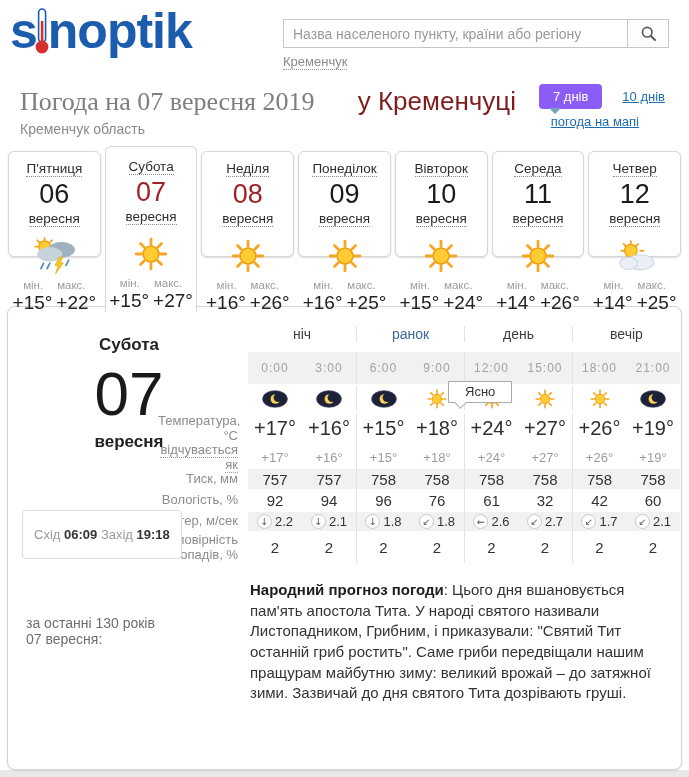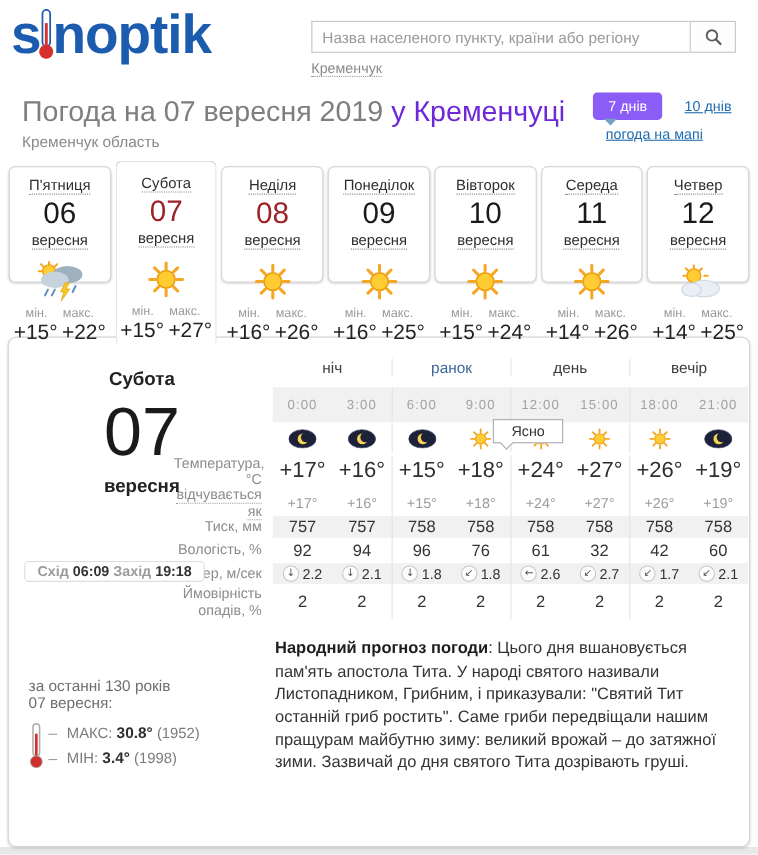--- a/index.html
+++ b/index.html
@@ -22,22 +22,22 @@
                   padding: 0 9px; font-size: 14px; color:#444; font-family: inherit; outline: none; }
   .search-input::placeholder { color: #9a9a9a; }
   .search-btn { width: 42px; height: 29px; border: 1px solid #c6c6c6; background: #fdfdfd;
                 display:flex; align-items:center; justify-content:center; cursor:pointer; }
   .city-link { display:inline-block; margin-top: 6px; font-size: 13px; color: #8a8a8a;
                border-bottom: 1px dotted #9a9a9a; cursor: pointer; }
 
   
   .title-row { position: relative; padding: 8px 20px 0 20px; height: 62px; }
   .title-row h1 { font-size: 26px; font-weight: normal; }
-  .t-gray { color: #7e7e7e; }
-  .t-city { color: #6d28d9; }
+  .t-gray { color: #7e7e7e; font-family: Liberation Serif, serif; }
+  .t-city { color: #7f1d1d; margin-left: 36px; }
   .region { margin-top: 4px; font-size: 14px; color: #8a8a8a; }
   .range { position: absolute; top: 6px; right: 24px; display: flex; gap: 20px; align-items: center; }
   .btn-7d { position: relative; background: #8b5cf6; color: #fff; font-size: 13px;
             border: none; border-radius: 4px; padding: 5px 14px; cursor: pointer; font-family: inherit; }
   .btn-7d::after { content:""; position: absolute; left: 10px; bottom: -5px;
             border-left: 6px solid transparent; border-right: 6px solid transparent;
             border-top: 6px solid #74a2c6; }
   .lnk { color: #1f6cb0; font-size: 13px; text-decoration: underline; cursor: pointer; }
   .map-lnk { position: absolute; top: 36px; right: 50px; }
 
@@ -58,21 +58,21 @@
 
   
   .panel { position: relative; z-index: 2; margin: -6px 7px 0 7px; background: #fff;
            border: 1px solid #d4d4d4; border-radius: 8px; height: 464px;
            box-shadow: 0 1px 2px rgba(0,0,0,.10); }
   .big-date { position: absolute; left: 38px; top: 28px; width: 166px; text-align: center; }
   .bd-name { font-size: 17px; font-weight: bold; color: #222; }
   .bd-num { font-size: 62px; color: #1a1a1a; line-height: 1.05; margin-top: 6px; }
   .bd-month { font-size: 17px; font-weight: bold; color: #222; margin-top: 6px; }
   .sun-box { position: absolute; left: 14px; top: 203px; border: 1px solid #ddd; border-radius: 4px;
-             padding: 1px 11px; font-size: 13px; color: #9a9a9a; white-space: nowrap; background:#fff;font-weight:bold; }
+             padding: 16px 11px; font-size: 13px; color: #9a9a9a; white-space: nowrap; background:#fff; }
   .sun-box b { color: #333; }
 
   .records { position: absolute; left: 18px; top: 308px; font-size: 14px; color: #6e6e6e; }
   .rec-wrap { display: flex; margin-top: 8px; align-items: center; }
   .rec-lines { margin-left: 4px; }
   .rec-line { font-size: 13.5px; color: #7c7c7c; white-space: nowrap; line-height: 1.6; }
   .rec-line::before { content:""; display:inline-block; width: 8px; height: 1px; background:#9a9a9a;
                       vertical-align: middle; margin-right: 5px; }
   .rec-line b { color: #2e2e2e; font-size: 14px; }
 
@@ -370,33 +370,20 @@
   <div class="sun-box">
     <span>Схід</span>
     <b>06:09</b>
     <span>Захід</span>
     <b>19:18</b>
   </div>
 
   <div class="records">
     <div>за останні 130 років</div>
     <div>07 вересня:</div>
-    <div class="rec-wrap">
-      <svg width="14" height="42">
-          <use href="#i-thermo-rec"></use>
-        </svg>
-      <div class="rec-lines">
-        <div class="rec-line">
-          <span>МАКС:</span> <b>30.8°</b> <span>(1952)</span>
-        </div>
-        <div class="rec-line">
-          <span>МІН:</span> <b>3.4°</b> <span>(1998)</span>
-        </div>
-      </div>
-    </div>
   </div>
 
   <div class="tooltip">Ясно</div>
 
   <div class="right-col">
 
     <div class="t-row t-periods">
       <div class="t-lab"></div>
       <div class="t-period">ніч</div>
       <div class="t-period p-sep p-active">ранок</div>

